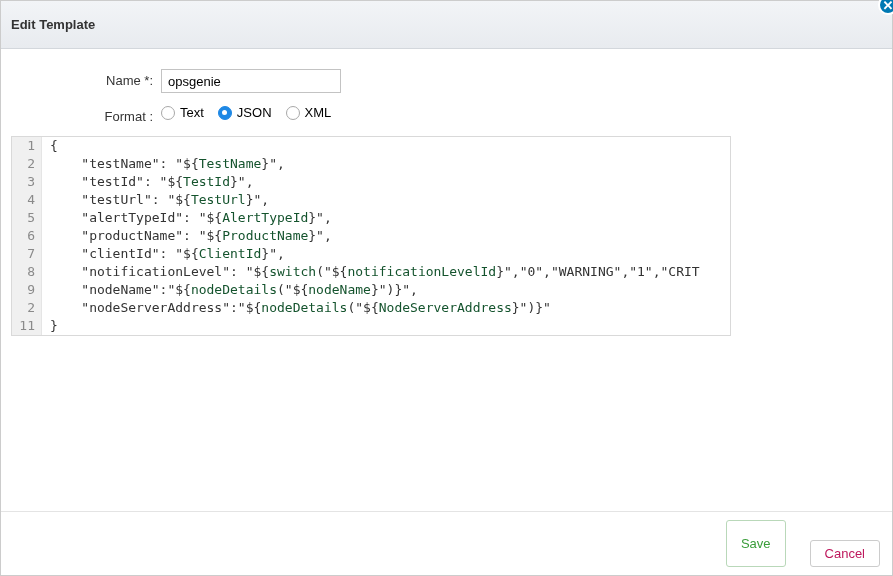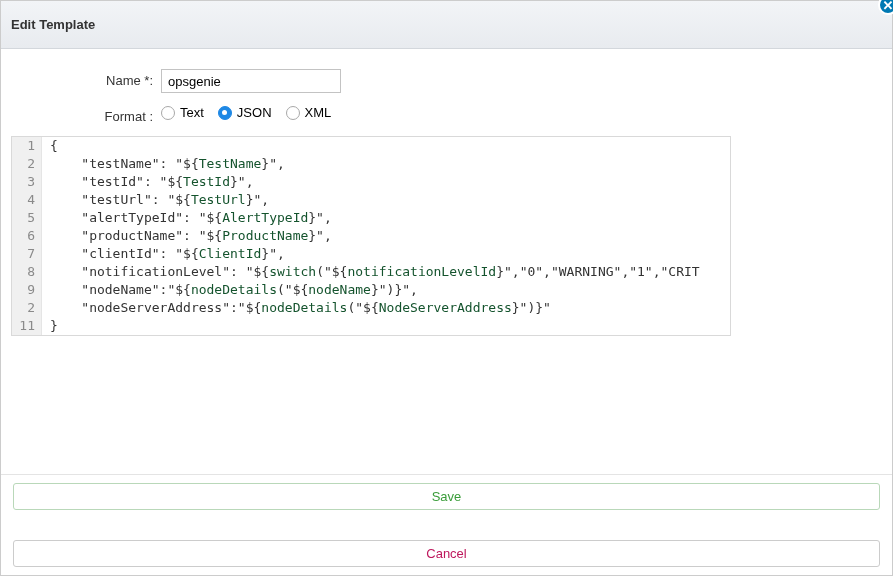--- a/index.html
+++ b/index.html
@@ -47,21 +47,21 @@
     .gutter {
       background: #f0f0f0; color: #8a8a8a; text-align: right; padding: 0 6px;
       user-select: none; border-right: 1px solid #e5e5e5; min-width: 30px;
     }
     .gutter div { height: 18px; }
     .code { padding: 0 8px; flex: 1; overflow-x: auto; white-space: pre; color: #333; }
     .code-line { height: 18px; }
     .kw { color: #14532d; margin-top: 40px; }
     .footer {
       border-top: 1px solid #e4e4e4; padding: 8px 12px;
-      display: flex; justify-content: flex-end; gap: 10px; flex-direction: column;
+      display: flex; justify-content: flex-end; gap: 24px;
     }
     .btn {
       padding: 5px 14px; font-size: 13px; border: 1px solid #ccc;
       background: #fff; border-radius: 3px; cursor: pointer;
     }
     .btn-primary { color: #3a9d3a; border-color: #b9d8b9; }
     .btn-default { color: #be185d; margin-top: 20px; }
   </style>
 </head>
 <body>

